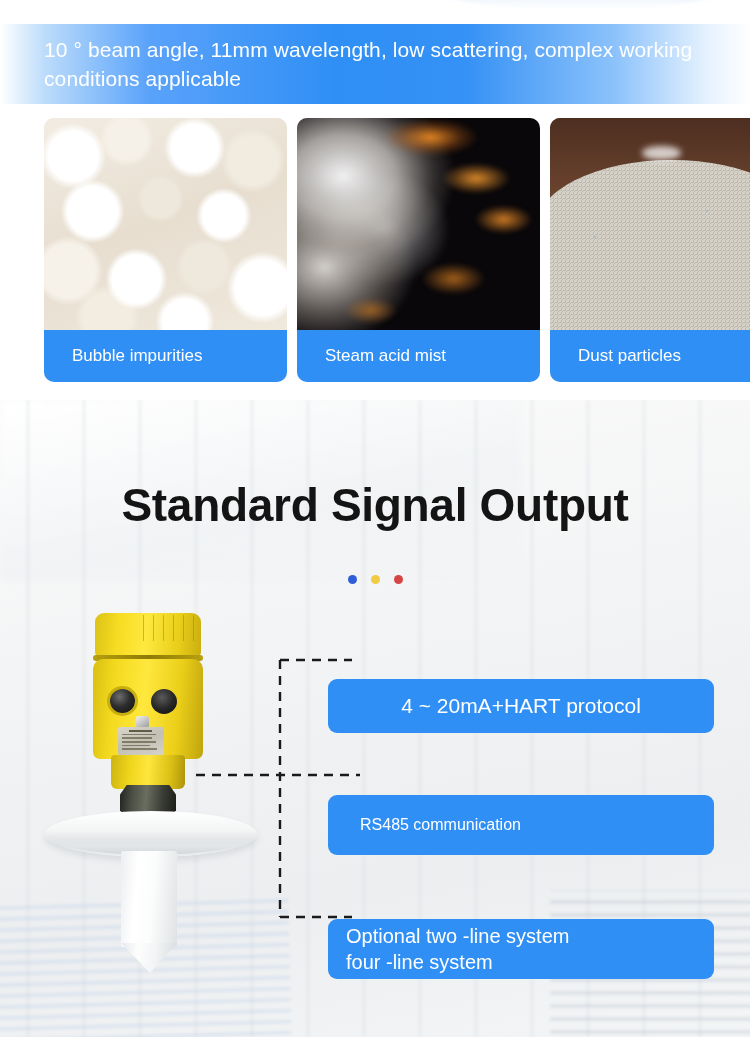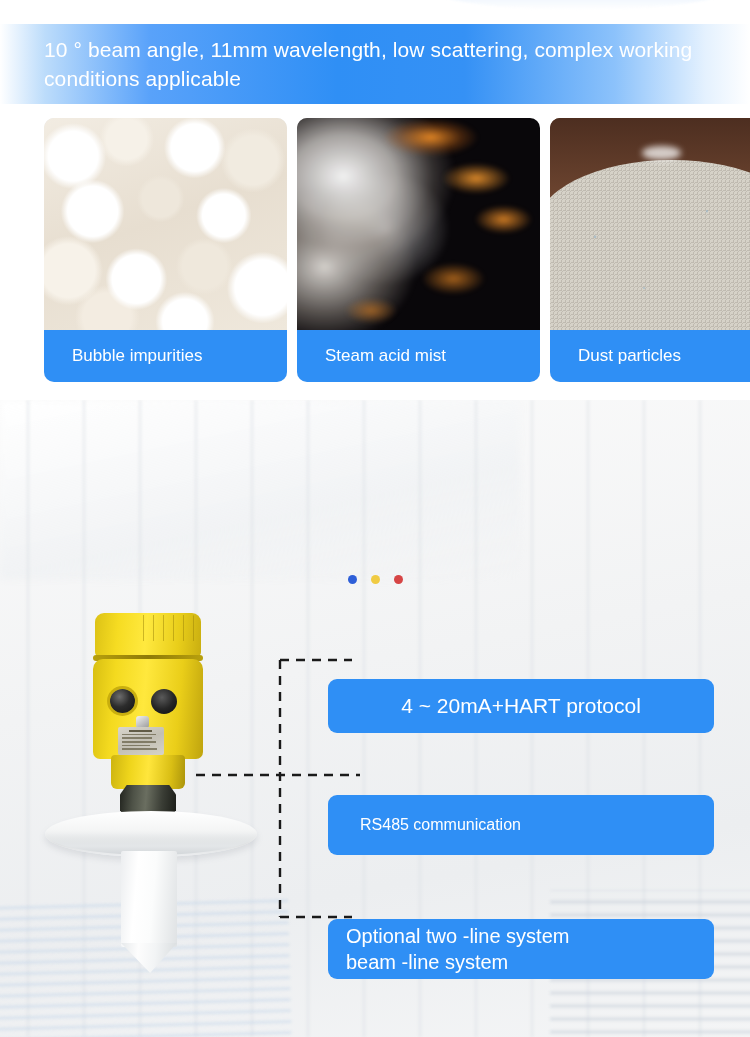--- a/index.html
+++ b/index.html
@@ -330,20 +330,21 @@
 
   </div>
 
   <div class="lower">
 
     <div class="bg-diag"></div>
     <div class="bg-verticals"></div>
     <div class="bg-stripes-l"></div>
     <div class="bg-stripes-r"></div>
 
+    <div class="section-title">Standard Signal Output</div>
 
     <div class="dots">
       <span class="dot" style="background:#2e5fd8"></span>
       <span class="dot" style="background:#f0cb43"></span>
       <span class="dot" style="background:#d64545"></span>
     </div>
 
     <div class="product">
       <div class="pr-cap"></div>
       <div class="pr-cap-ribs"></div>
@@ -389,20 +390,20 @@
 
       <div class="callout c2">
         <span class="ct">
           <span>RS485 communication</span>
         </span>
       </div>
 
       <div class="callout c3">
         <span class="ct">
           <span>Optional two -line system</span>
-          <span class="ln2">beam -line system</span>
+          <span class="ln2">four -line system</span>
         </span>
       </div>
 
     </div>
 
   </div>
 </div>
 
 </body></html>

